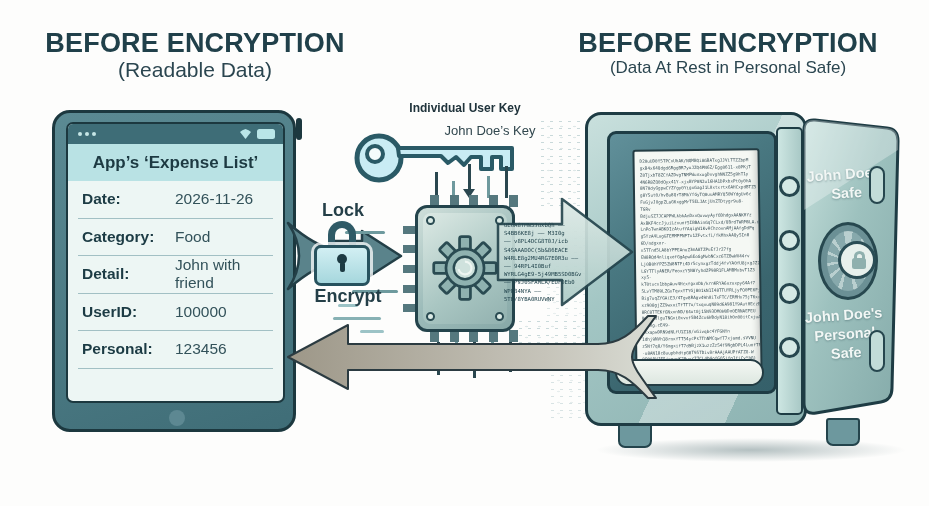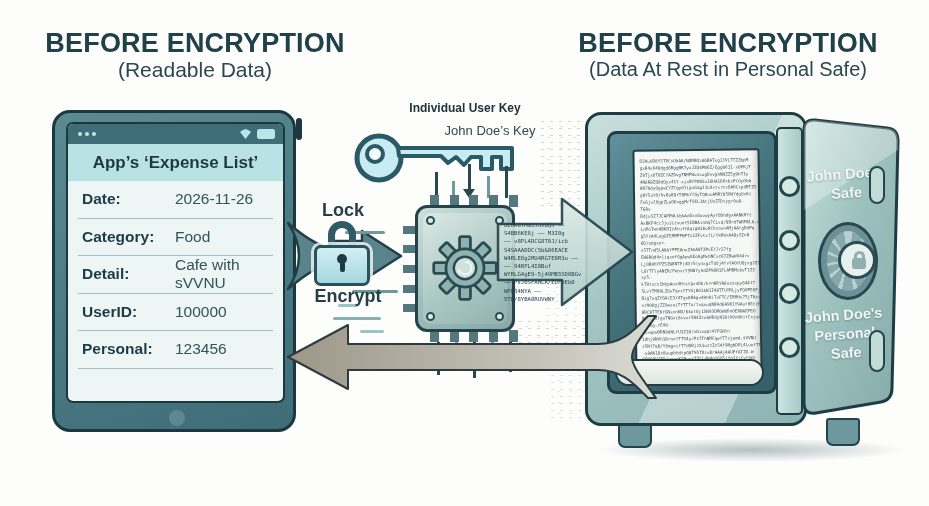--- a/index.html
+++ b/index.html
@@ -110,21 +110,21 @@
 <div id="canvas">
 
   <div class="abs rain" style="left:538px;top:118px;width:74px;height:88px;"></div>
   <div class="abs rain" style="left:544px;top:228px;width:52px;height:90px;opacity:.22;"></div>
   <div class="abs rain" style="left:516px;top:318px;width:98px;height:52px;"></div>
   <div class="abs rain" style="left:548px;top:372px;width:58px;height:48px;opacity:.25;"></div>
 
   <div class="abs sub-title" style="left:30px;top:58px;width:330px;">(Readable Data)</div>
   <div class="abs big-title" style="left:30px;top:28px;width:330px;">BEFORE ENCRYPTION</div>
   <div class="abs big-title" style="left:548px;top:28px;width:360px;">BEFORE ENCRYPTION</div>
-  <div class="abs sub-title" style="left:548px;top:58px;width:360px;font-size:20px;">(Data At Rest in Personal Safe)</div>
+  <div class="abs sub-title" style="left:548px;top:58px;width:360px;font-size:17px;">(Data At Rest in Personal Safe)</div>
 
   <div class="abs tablet-btn"></div>
   <div class="abs tablet">
     <div class="abs screen">
       <div class="abs statusbar">
         <span class="abs dots"></span>
         <span class="wifi"></span>
         <span class="batt"></span>
       </div>
       <div class="abs appheader">App’s ‘Expense List’</div>
@@ -132,21 +132,21 @@
         <div class="exp-row">
           <span class="lab">Date:</span>
           <span class="val">2026-11-26</span>
         </div>
         <div class="exp-row">
           <span class="lab">Category:</span>
           <span class="val">Food</span>
         </div>
         <div class="exp-row">
           <span class="lab">Detail:</span>
-          <span class="val">Cafe with sVVNU</span>
+          <span class="val">John with friend</span>
         </div>
         <div class="exp-row">
           <span class="lab">UserID:</span>
           <span class="val">100000</span>
         </div>
         <div class="exp-row">
           <span class="lab">Personal:</span>
           <span class="val">123456</span>
         </div>
       </div>

